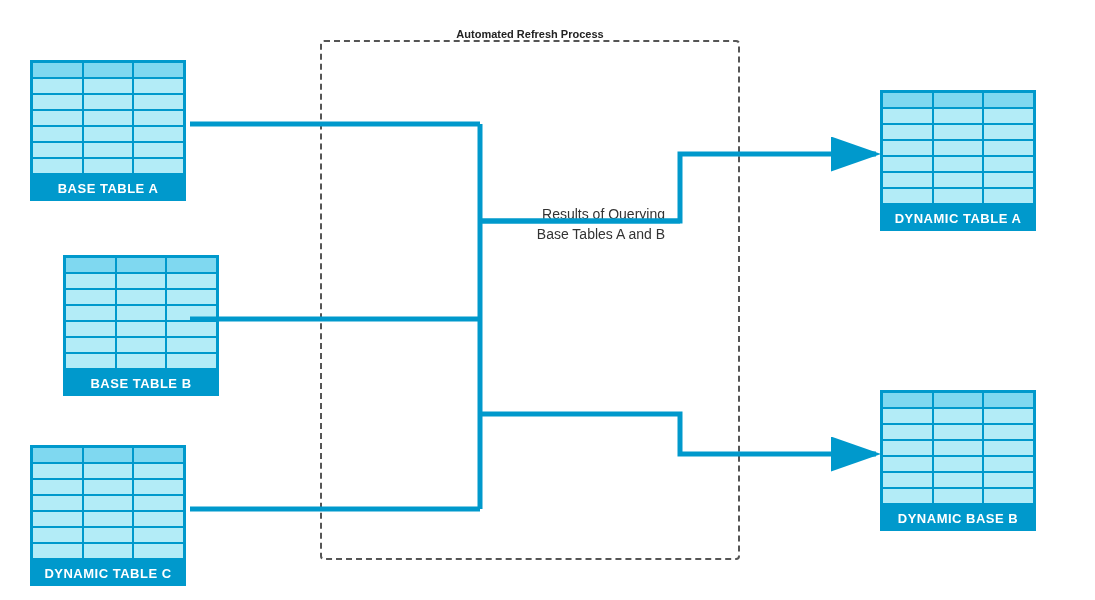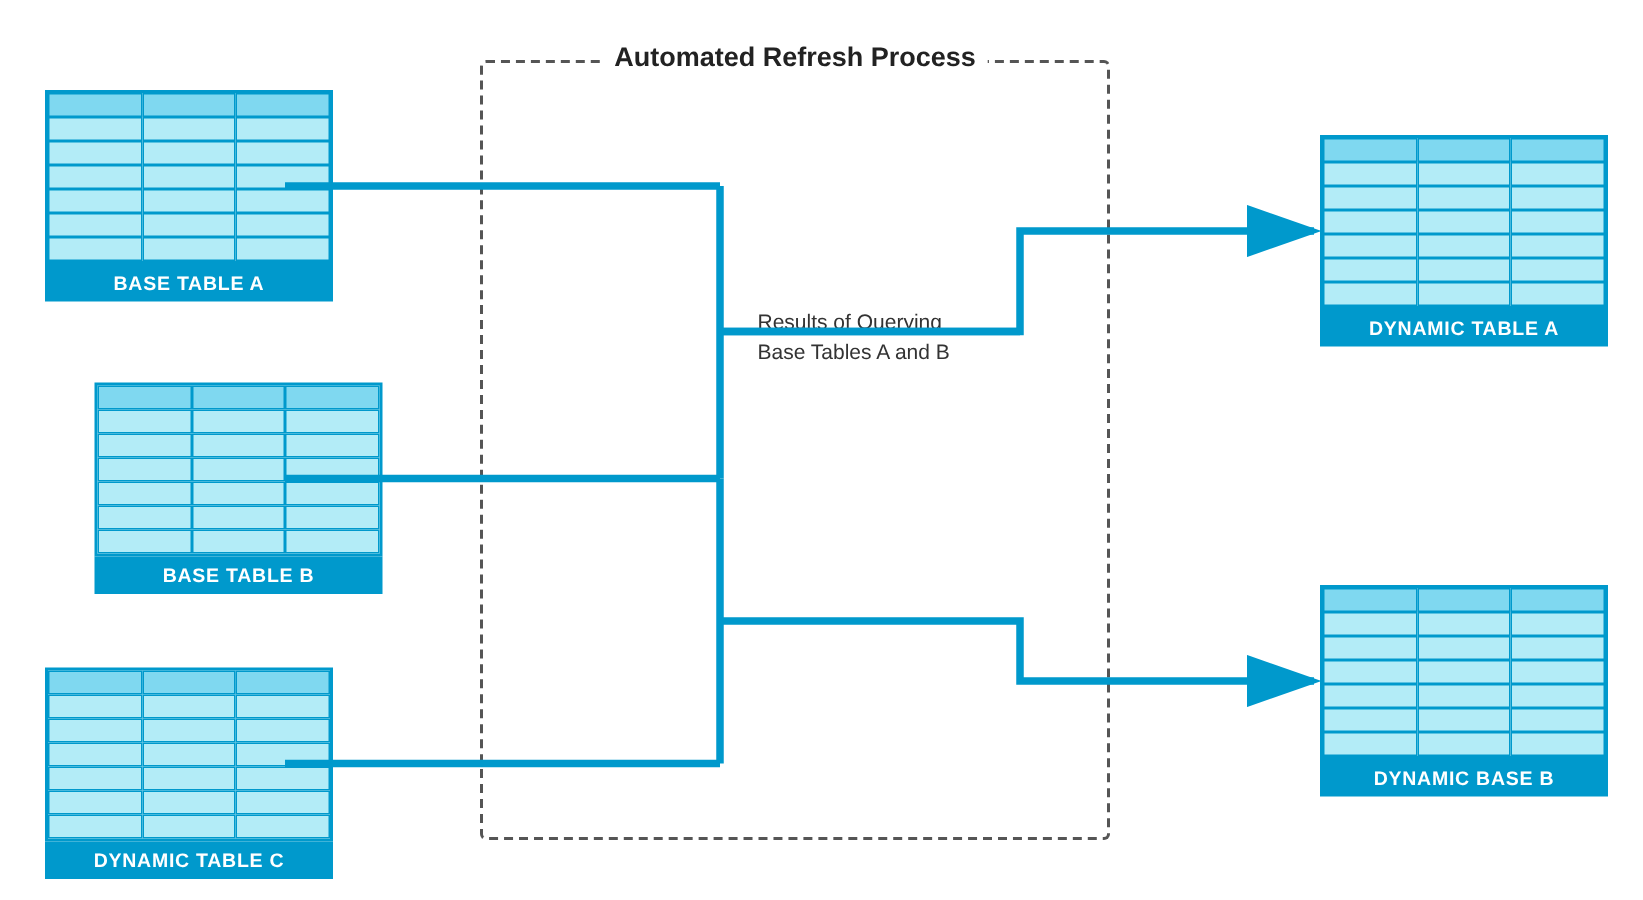--- a/index.html
+++ b/index.html
@@ -16,21 +16,21 @@
       width: 1095px;
       height: 600px;
       position: relative;
     }
 
     
     .table-block {
       position: absolute;
       display: flex;
       flex-direction: column;
-      width: 192px;
+      width: 156px;
     }
 
     .table-grid {
       display: grid;
       grid-template-columns: repeat(3, 1fr);
       border: 2px solid #0099cc;
       background: #fff;
     }
 
     .table-cell {
@@ -61,40 +61,40 @@
     }
 
     .dashed-box-title {
       position: absolute;
       top: -14px;
       left: 50%;
       transform: translateX(-50%);
       background: #fff;
       padding: 0 8px;
       font-weight: bold;
-      font-size: 18px;
+      font-size: 11px;
       color: #222;
       white-space: nowrap;
     }
 
     
     .svg-overlay {
       position: absolute;
       top: 0;
       left: 0;
       width: 1095px;
       height: 600px;
       pointer-events: none;
     }
 
     .text-label {
       position: absolute;
       font-size: 14px;
       color: #333;
-      text-align: left;
+      text-align: right;
       line-height: 1.4;
     }
   </style>
 </head>
 <body>
 
 <div class="diagram-container">
 
   <div class="table-block" style="left:30px; top:60px;">
     <div class="table-grid">

